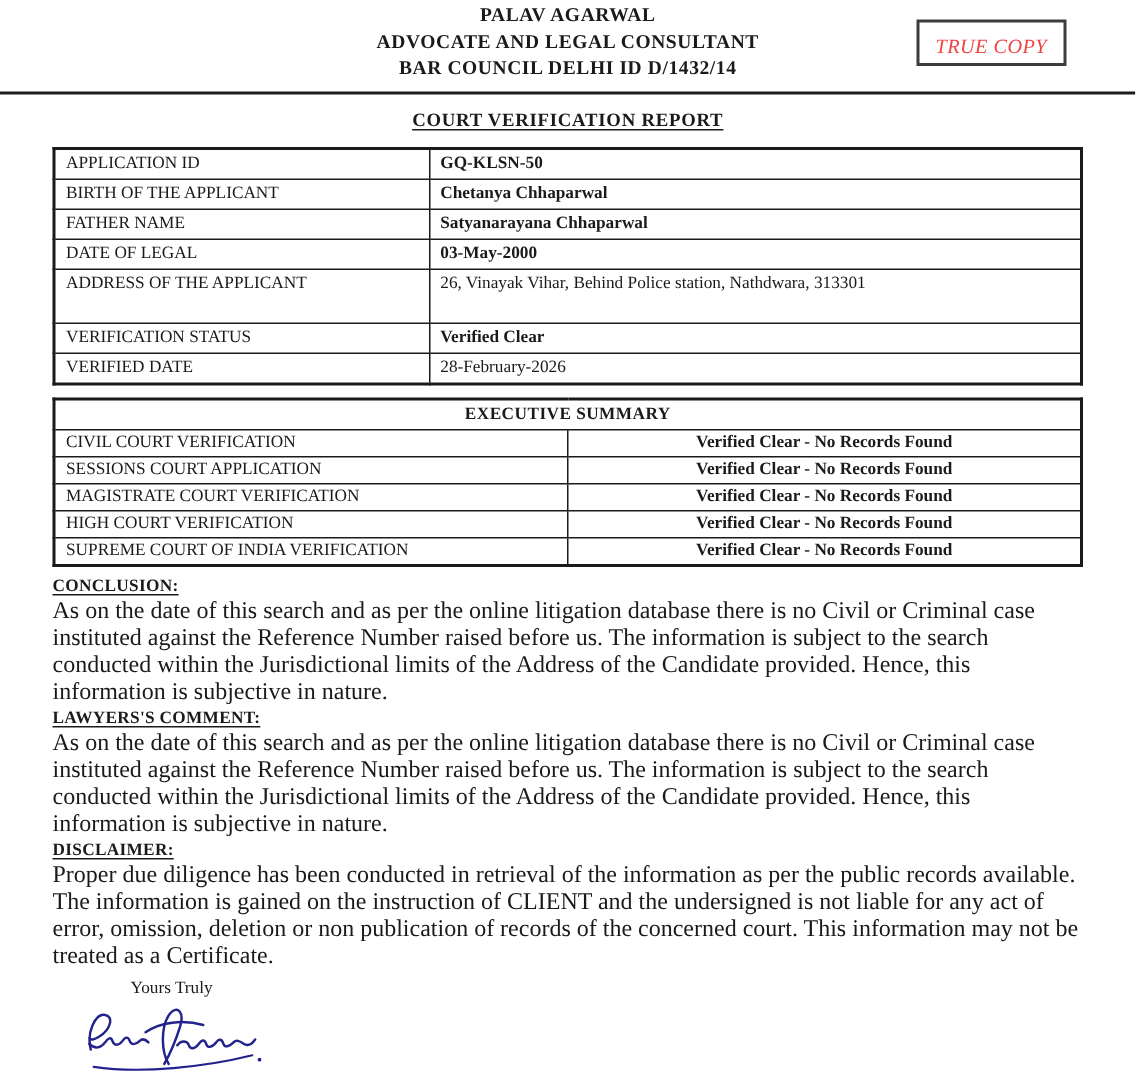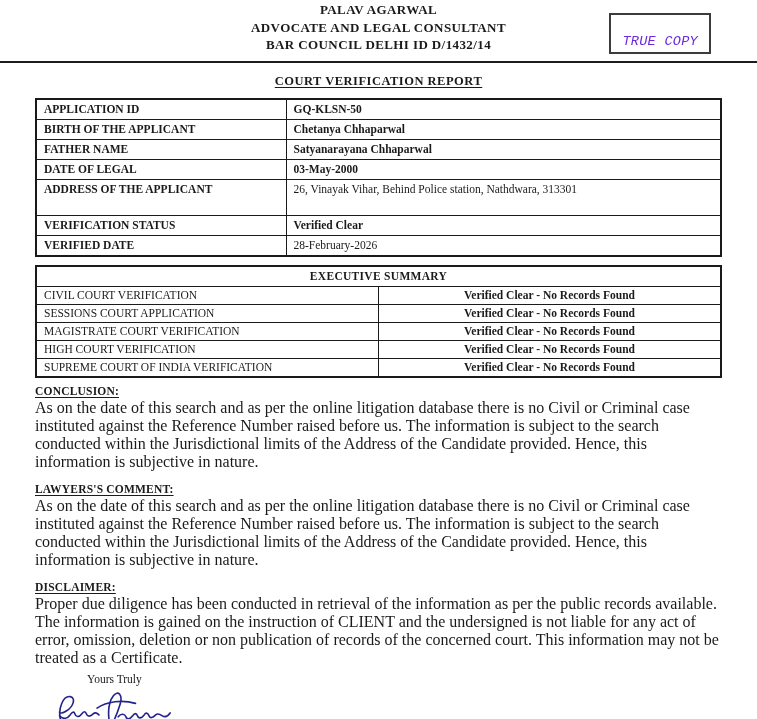--- a/index.html
+++ b/index.html
@@ -29,26 +29,26 @@
     border-top: 2px solid #1c1c1c;
     width: 100%;
   }
 
   
   .true-copy {
     position: absolute;
     top: 13px;
     right: 46px;
     border: 2px solid #3c3c3c;
-    padding: 19px 11px 3px 11px;
-    font-family: Liberation Mono, monospace;
+    padding: 8px 11px 3px 11px;
+    font-family: Liberation Serif, serif;
     font-style: italic;
     font-size: 13.5px;
     letter-spacing: 0.3px;
-    color: #6d28d9;
+    color: #ef4444;
     background: #fff;
   }
 
   
   .doc-title { text-align: center; margin-top: 6px; }
   .doc-title span {
     font-weight: bold;
     font-size: 12.5px;
     letter-spacing: 0.5px;
     text-decoration: underline;
@@ -65,40 +65,40 @@
   }
   table.tbl td, table.tbl th {
     border: 1px solid #1a1a1a;
     font-size: 11.5px;
     line-height: 15px;
     padding: 2px 7px;
     vertical-align: top;
     overflow: hidden;
     white-space: nowrap;
   }
-  table.applicant td.lbl { width: 250px; font-weight: bold; }
+  table.applicant td.lbl { width: 250px; font-weight: normal; }
   table.applicant td.val { font-weight: bold; }
   table.applicant td.val.plain { font-weight: normal; }
   table.applicant tr.tall td { height: 36px; }
   table.applicant td { height: 20px; }
 
   table.summary { margin-top: 8px; }
   table.summary th.sum-title {
     text-align: center;
     font-weight: bold;
     letter-spacing: 0.3px;
     height: 20px;
   }
   table.summary td { height: 18px; padding: 1px 7px; }
   table.summary td.lbl { width: 257px; font-weight: normal; }
   table.summary td.val { font-weight: bold; text-align: center; }
 
   
   .sections { margin: 7px 35px 0 35px; }
-  .section + .section { margin-top: 12px; }
+  .section + .section { margin-top: 2px; }
   .sec-head {
     margin: 0 0 1px 0;
     font-size: 11.5px;
     line-height: 13px;
     font-weight: bold;
     text-decoration: underline;
     text-underline-offset: 2px;
     letter-spacing: 0.2px;
   }
   .sec-body {

